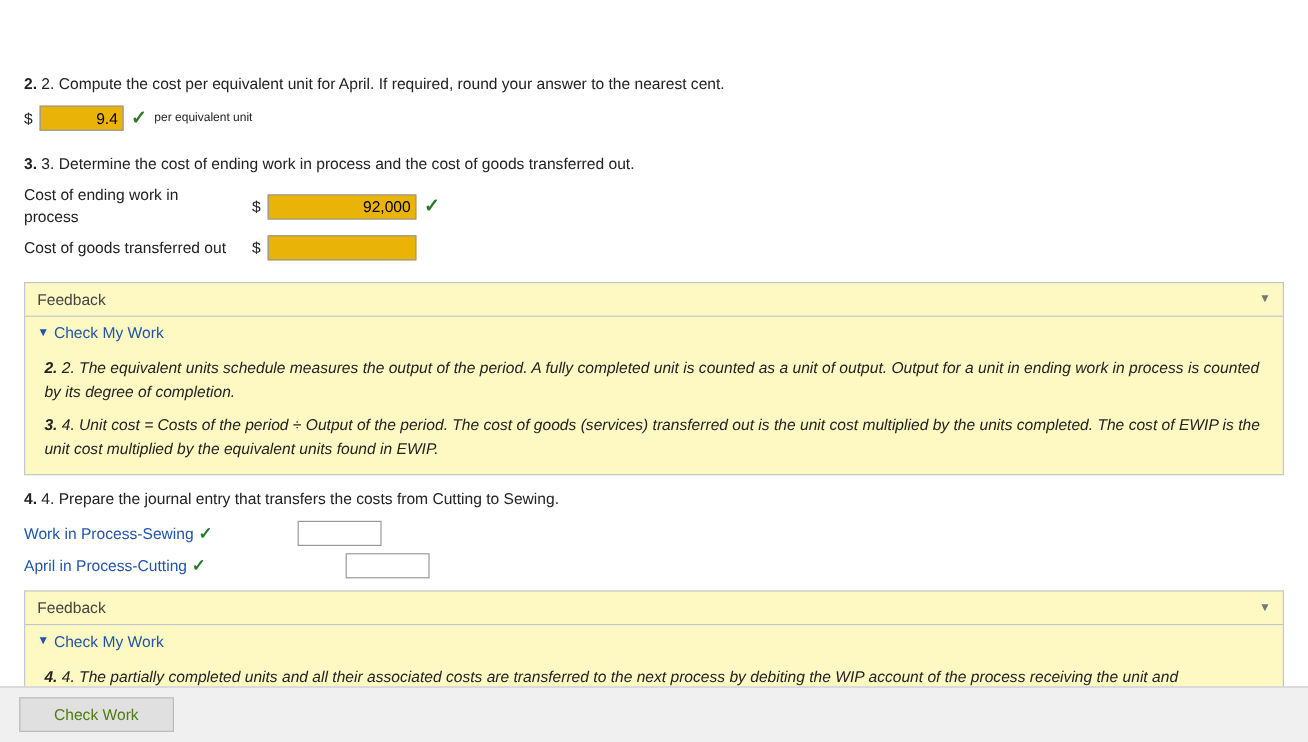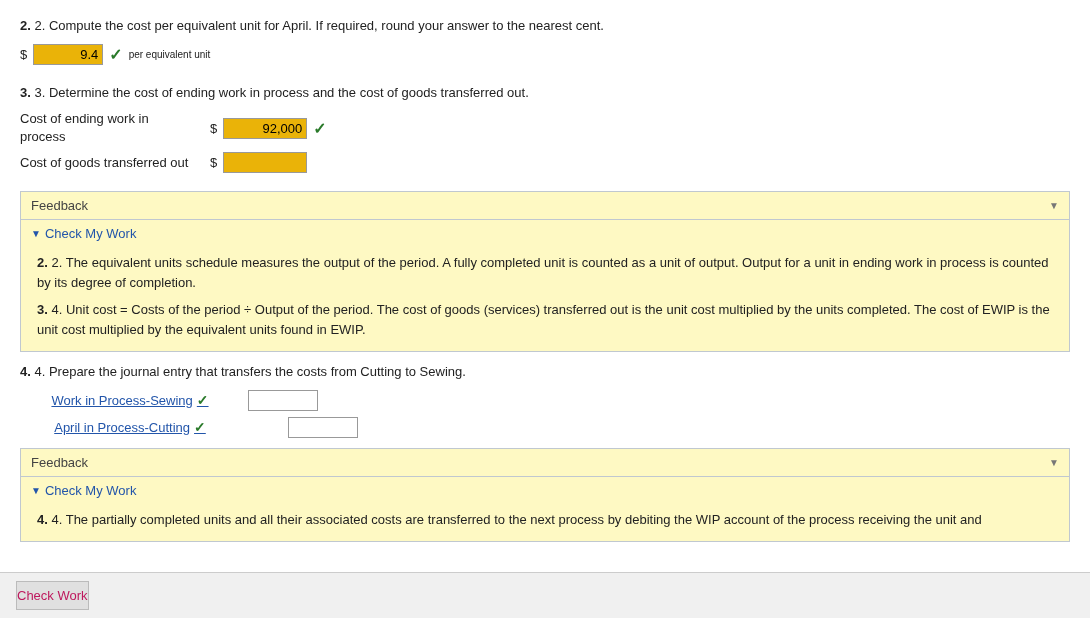--- a/index.html
+++ b/index.html
@@ -7,20 +7,21 @@
       font-family: Arial, sans-serif;
       font-size: 13px;
       color: #222;
       background: #fff;
       width: 1090px;
       min-height: 618px;
       overflow-x: hidden;
     }
     .main-content {
       padding: 16px 20px;
+      margin-top: 44px;
     }
     .question-block {
       margin-bottom: 18px;
     }
     .question-text {
       font-size: 13px;
       margin-bottom: 8px;
       line-height: 1.5;
     }
     .question-text strong {
@@ -37,21 +38,21 @@
     }
     .answer-input {
       border: 1px solid #999;
       padding: 2px 4px;
       font-size: 13px;
       width: 70px;
       text-align: right;
       background: #eab308;
     }
     .answer-input.wide {
-      width: 84px;
+      width: 124px;
     }
     .check-mark {
       color: #2a7a2a;
       font-size: 16px;
       font-weight: bold;
     }
     .label-text {
       font-size: 10px;
     }
     .section3-grid {
@@ -102,42 +103,41 @@
       color: #2255aa;
       font-size: 10px;
     }
     .feedback-content {
       padding: 8px 16px 12px 16px;
       font-size: 13px;
       line-height: 1.5;
     }
     .feedback-content p {
       margin-bottom: 8px;
+      font-style: italic;
     }
     .feedback-content p:last-child {
       margin-bottom: 0;
     }
     .journal-entry {
       margin-top: 8px;
     }
     .journal-row {
       display: flex;
       align-items: center;
       gap: 8px;
       margin-bottom: 6px;
     }
     .journal-link {
       color: #2255aa;
-      text-decoration: underline;
       font-size: 13px;
       display: flex;
       align-items: center;
       gap: 4px;
       min-width: 220px;
-      justify-content: center;
     }
     .journal-input {
       border: 1px solid #999;
       padding: 2px 4px;
       font-size: 13px;
       width: 70px;
       background: #fff;
     }
     .section-q4-label {
       margin-top: 8px;
@@ -151,24 +151,24 @@
       background: #f0f0f0;
       border-top: 1px solid #ccc;
       padding: 8px 16px;
       display: flex;
       align-items: center;
       gap: 12px;
     }
     .check-work-btn {
       background: #e0e0e0;
       border: 1px solid #bbb;
-      padding: 6px 0;
+      padding: 6px 28px;
       font-size: 13px;
       cursor: pointer;
-      color: #be185d;
+      color: #4d7c0f;
     }
   </style>
 </head>
 <body>
 
 <div class="main-content">
 
   <div class="question-block">
     <p class="question-text">
       <strong>2.</strong> <span style="display:inline;">2. Compute the cost per equivalent unit for April. If required, round your answer to the nearest cent.</span>

